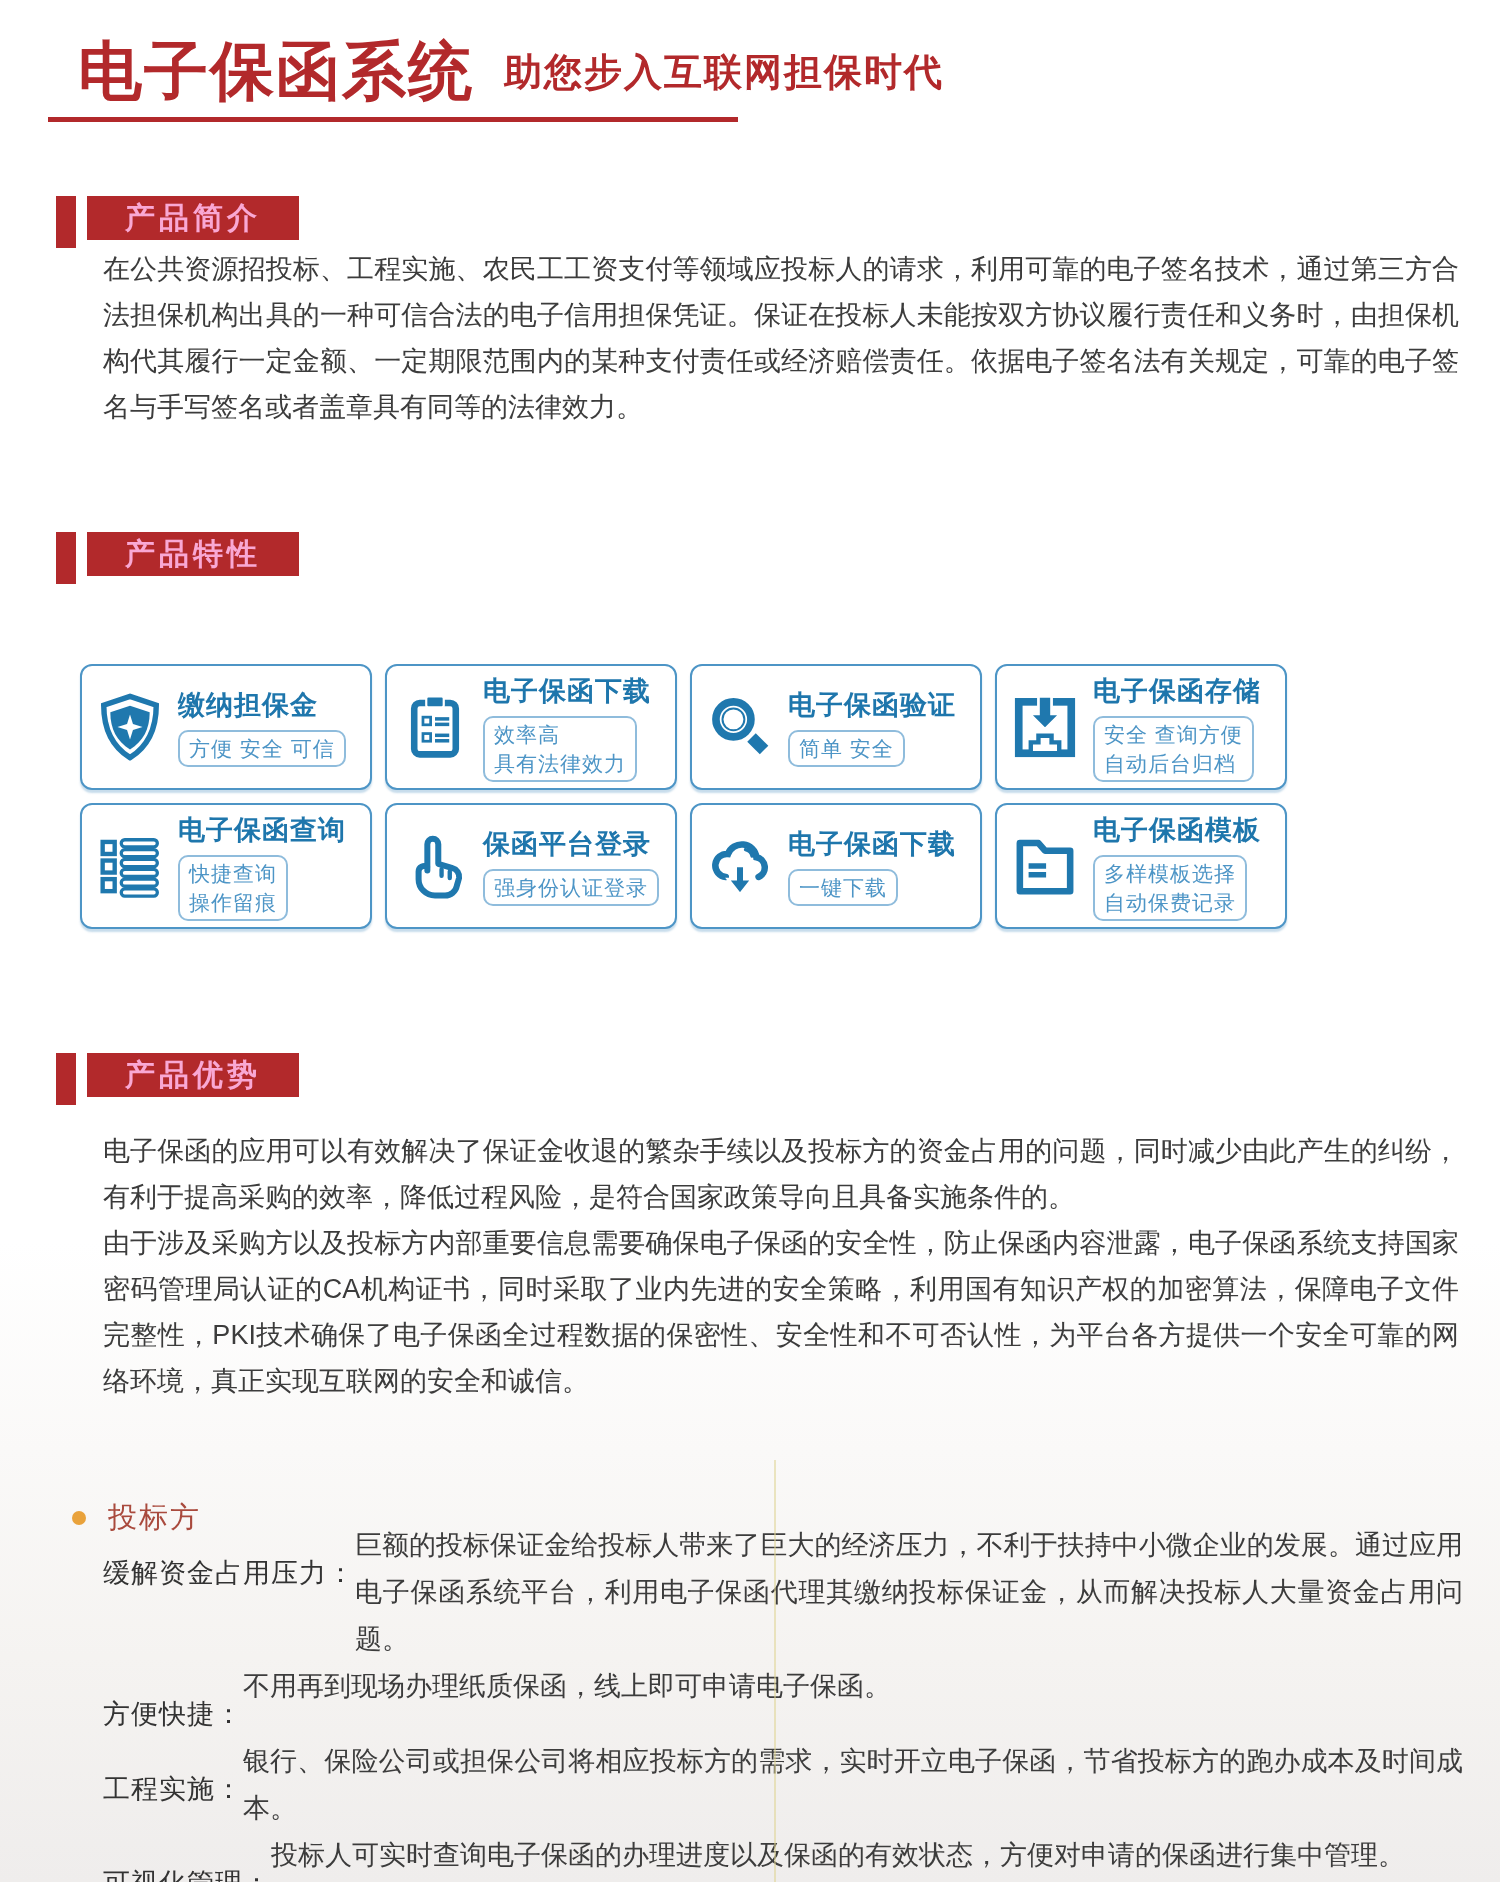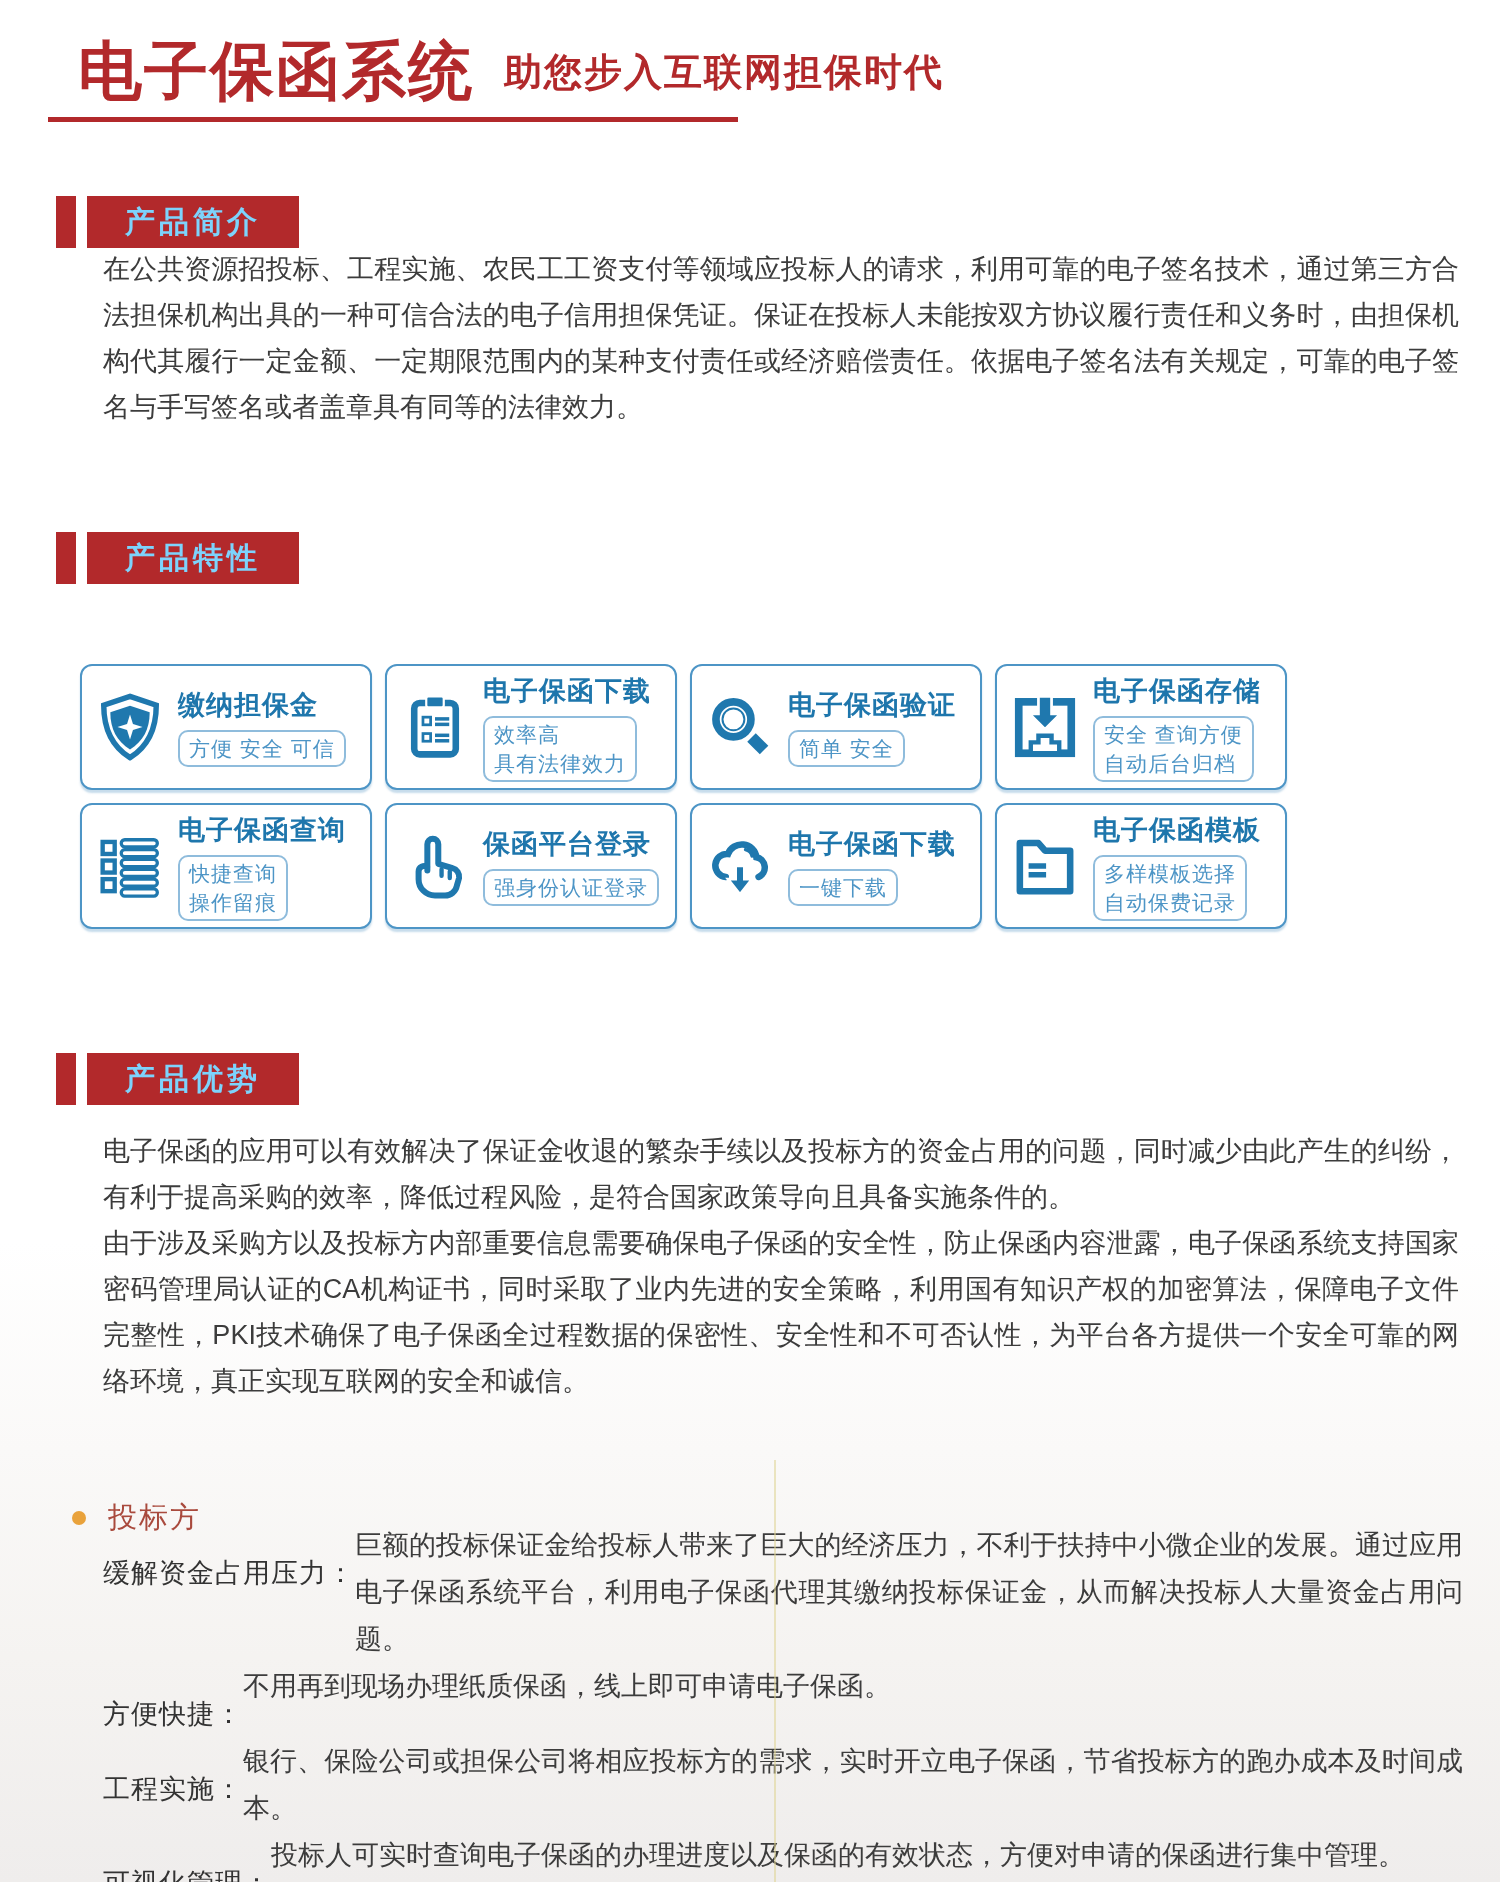--- a/index.html
+++ b/index.html
@@ -14,21 +14,21 @@
   }
   
   .masthead{position:absolute;left:48px;top:36px;display:flex;align-items:flex-end;margin-left:30px;}
   .masthead h1{margin:0;font-size:64px;line-height:1.1;font-weight:800;color:#b2292b;letter-spacing:2px;}
   .masthead .subtitle{margin:0 0 8px 30px;font-size:38px;font-weight:800;color:#b2292b;letter-spacing:2px;}
   .mast-underline{position:absolute;left:48px;top:117px;width:690px;height:5px;background:#b2292b;}
   
   .section-header{position:absolute;display:flex;align-items:stretch;}
   .section-header .side-bar{width:20px;height:52px;background:#b2292b;margin-right:11px;}
   .section-header .banner{
-    min-width:212px;height:52px;background:#b2292b;color:#7dd3fc;
+    min-width:212px;height:44px;background:#b2292b;color:#f9a8d4;
     font-size:30px;font-weight:800;letter-spacing:4px;
     display:flex;align-items:center;justify-content:center;
     padding:0 34px;box-sizing:border-box;
   }
   .hdr-intro{left:56px;top:196px;}
   .hdr-features{left:56px;top:532px;}
   .hdr-advantages{left:56px;top:1053px;}
   
   .body-copy{position:absolute;left:103px;width:1356px;font-size:27px;line-height:46px;text-align:justify;color:#3c3c3c;}
   .copy-intro{top:246px;}

